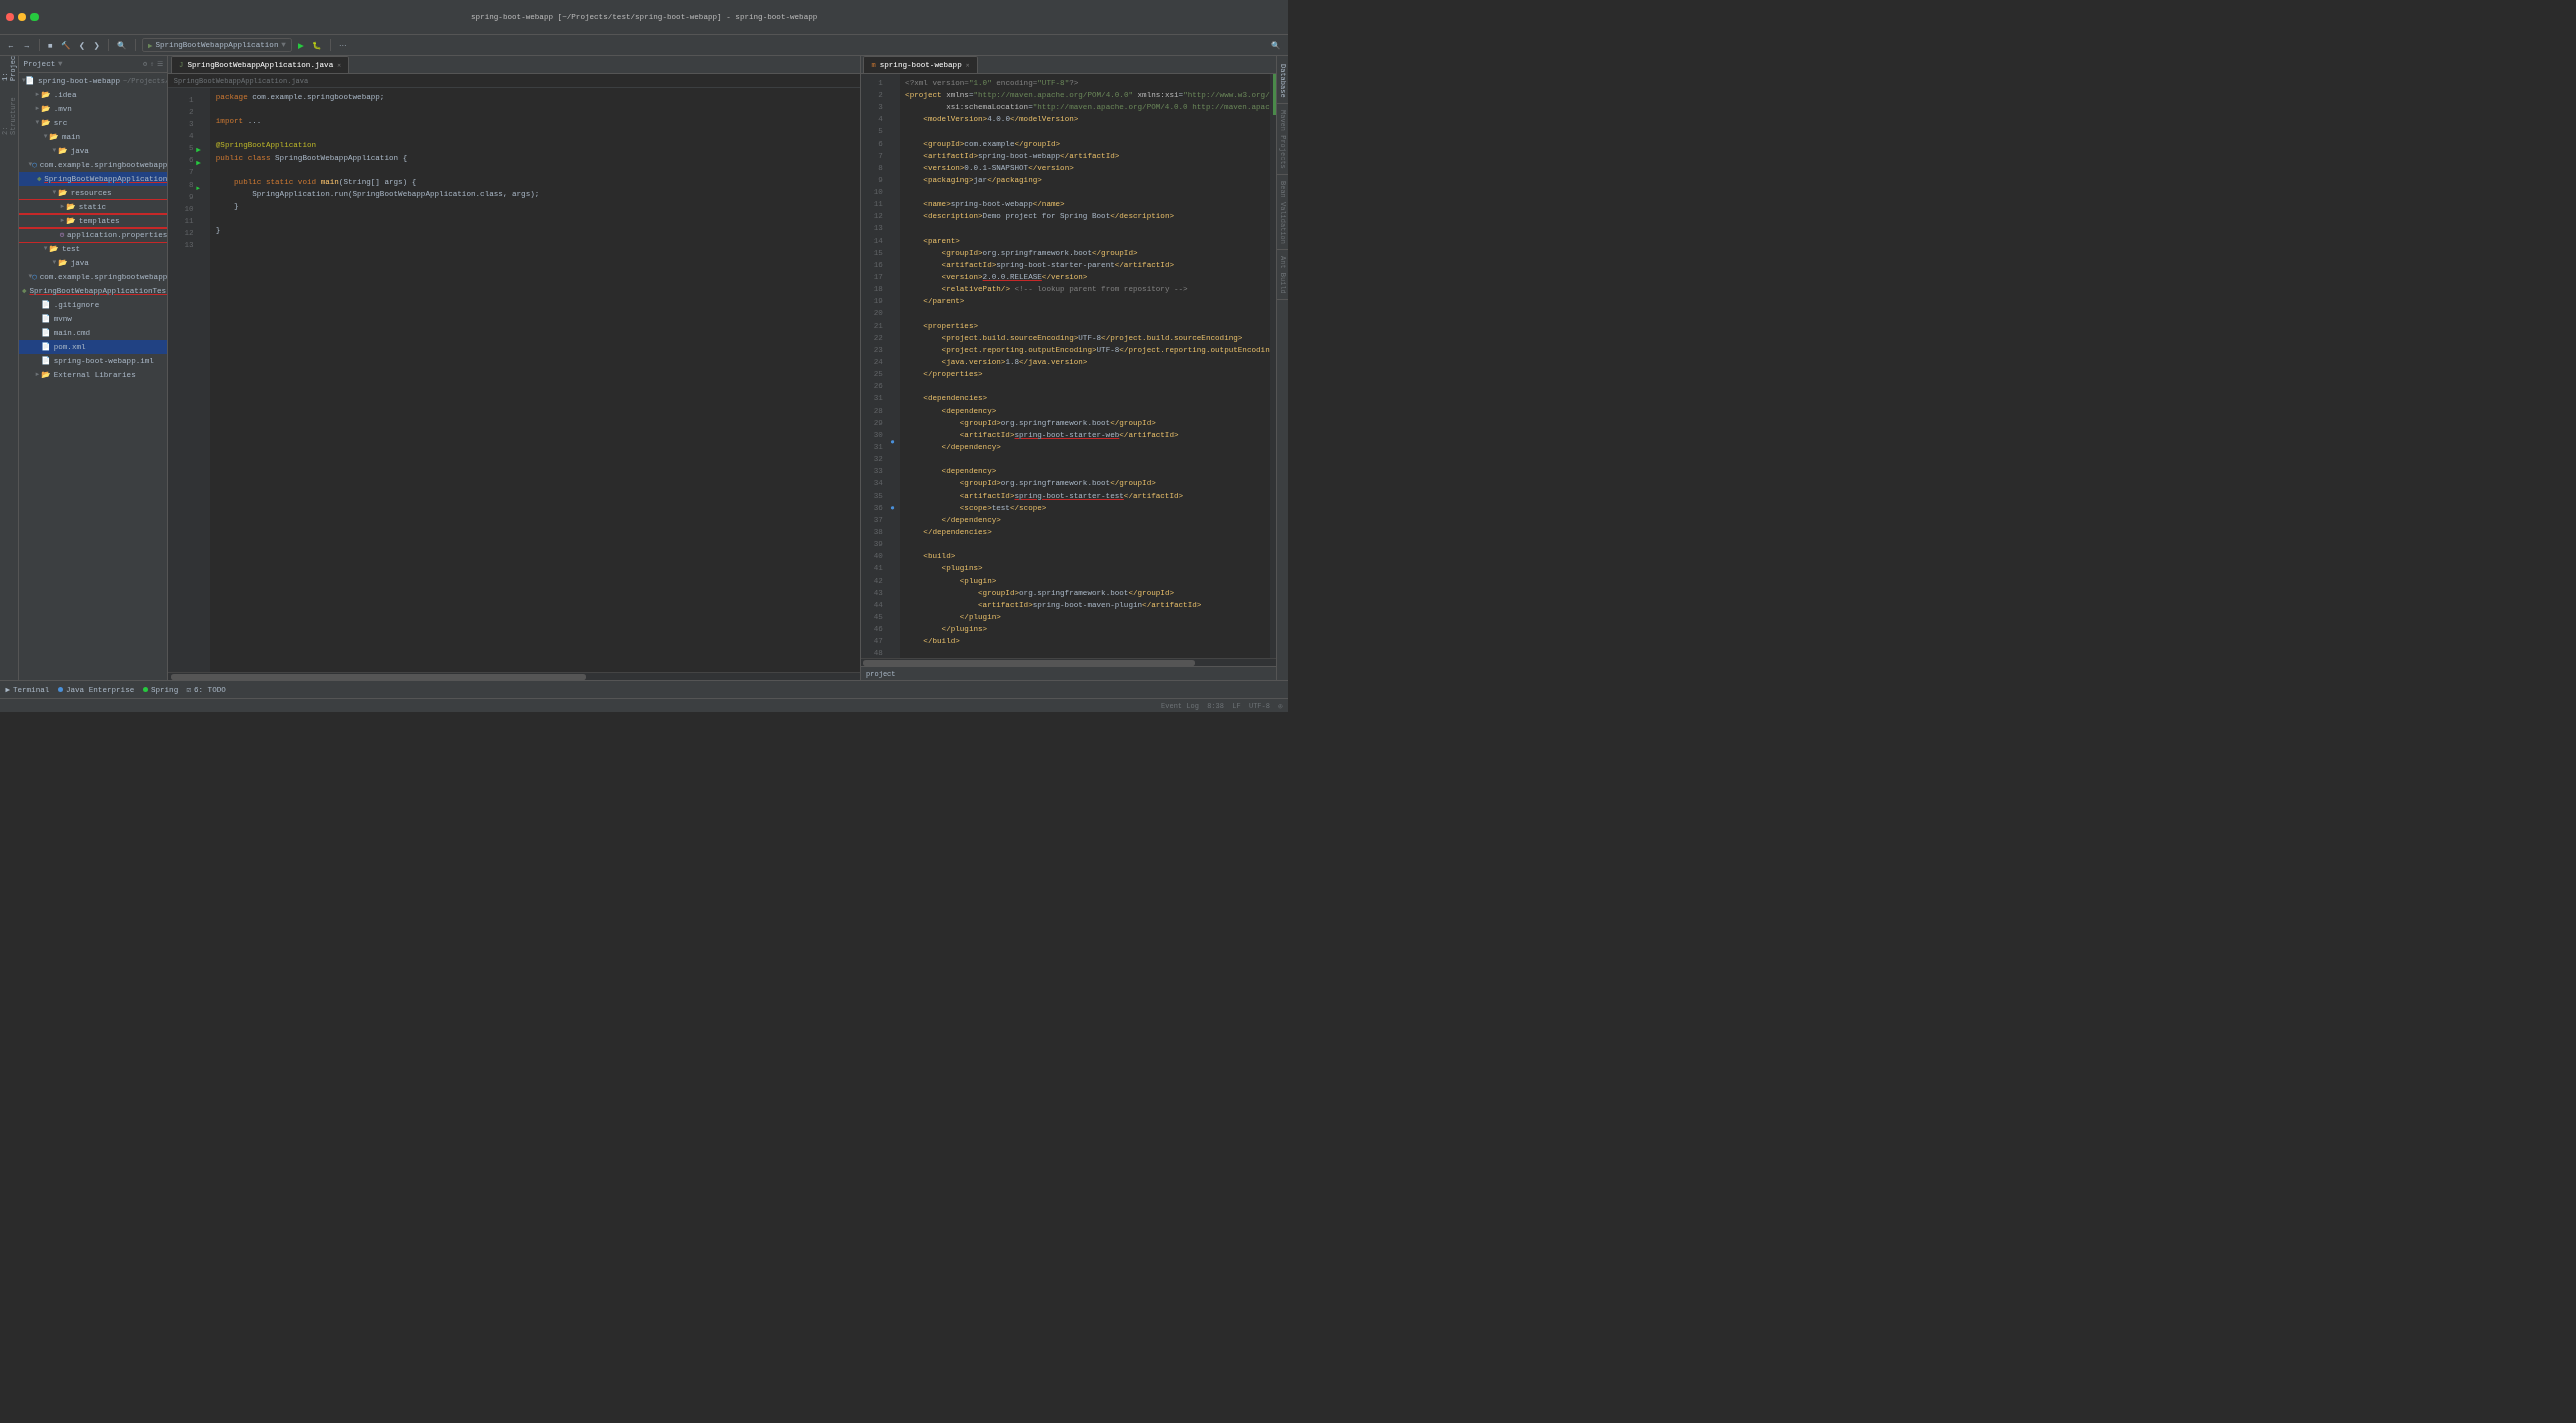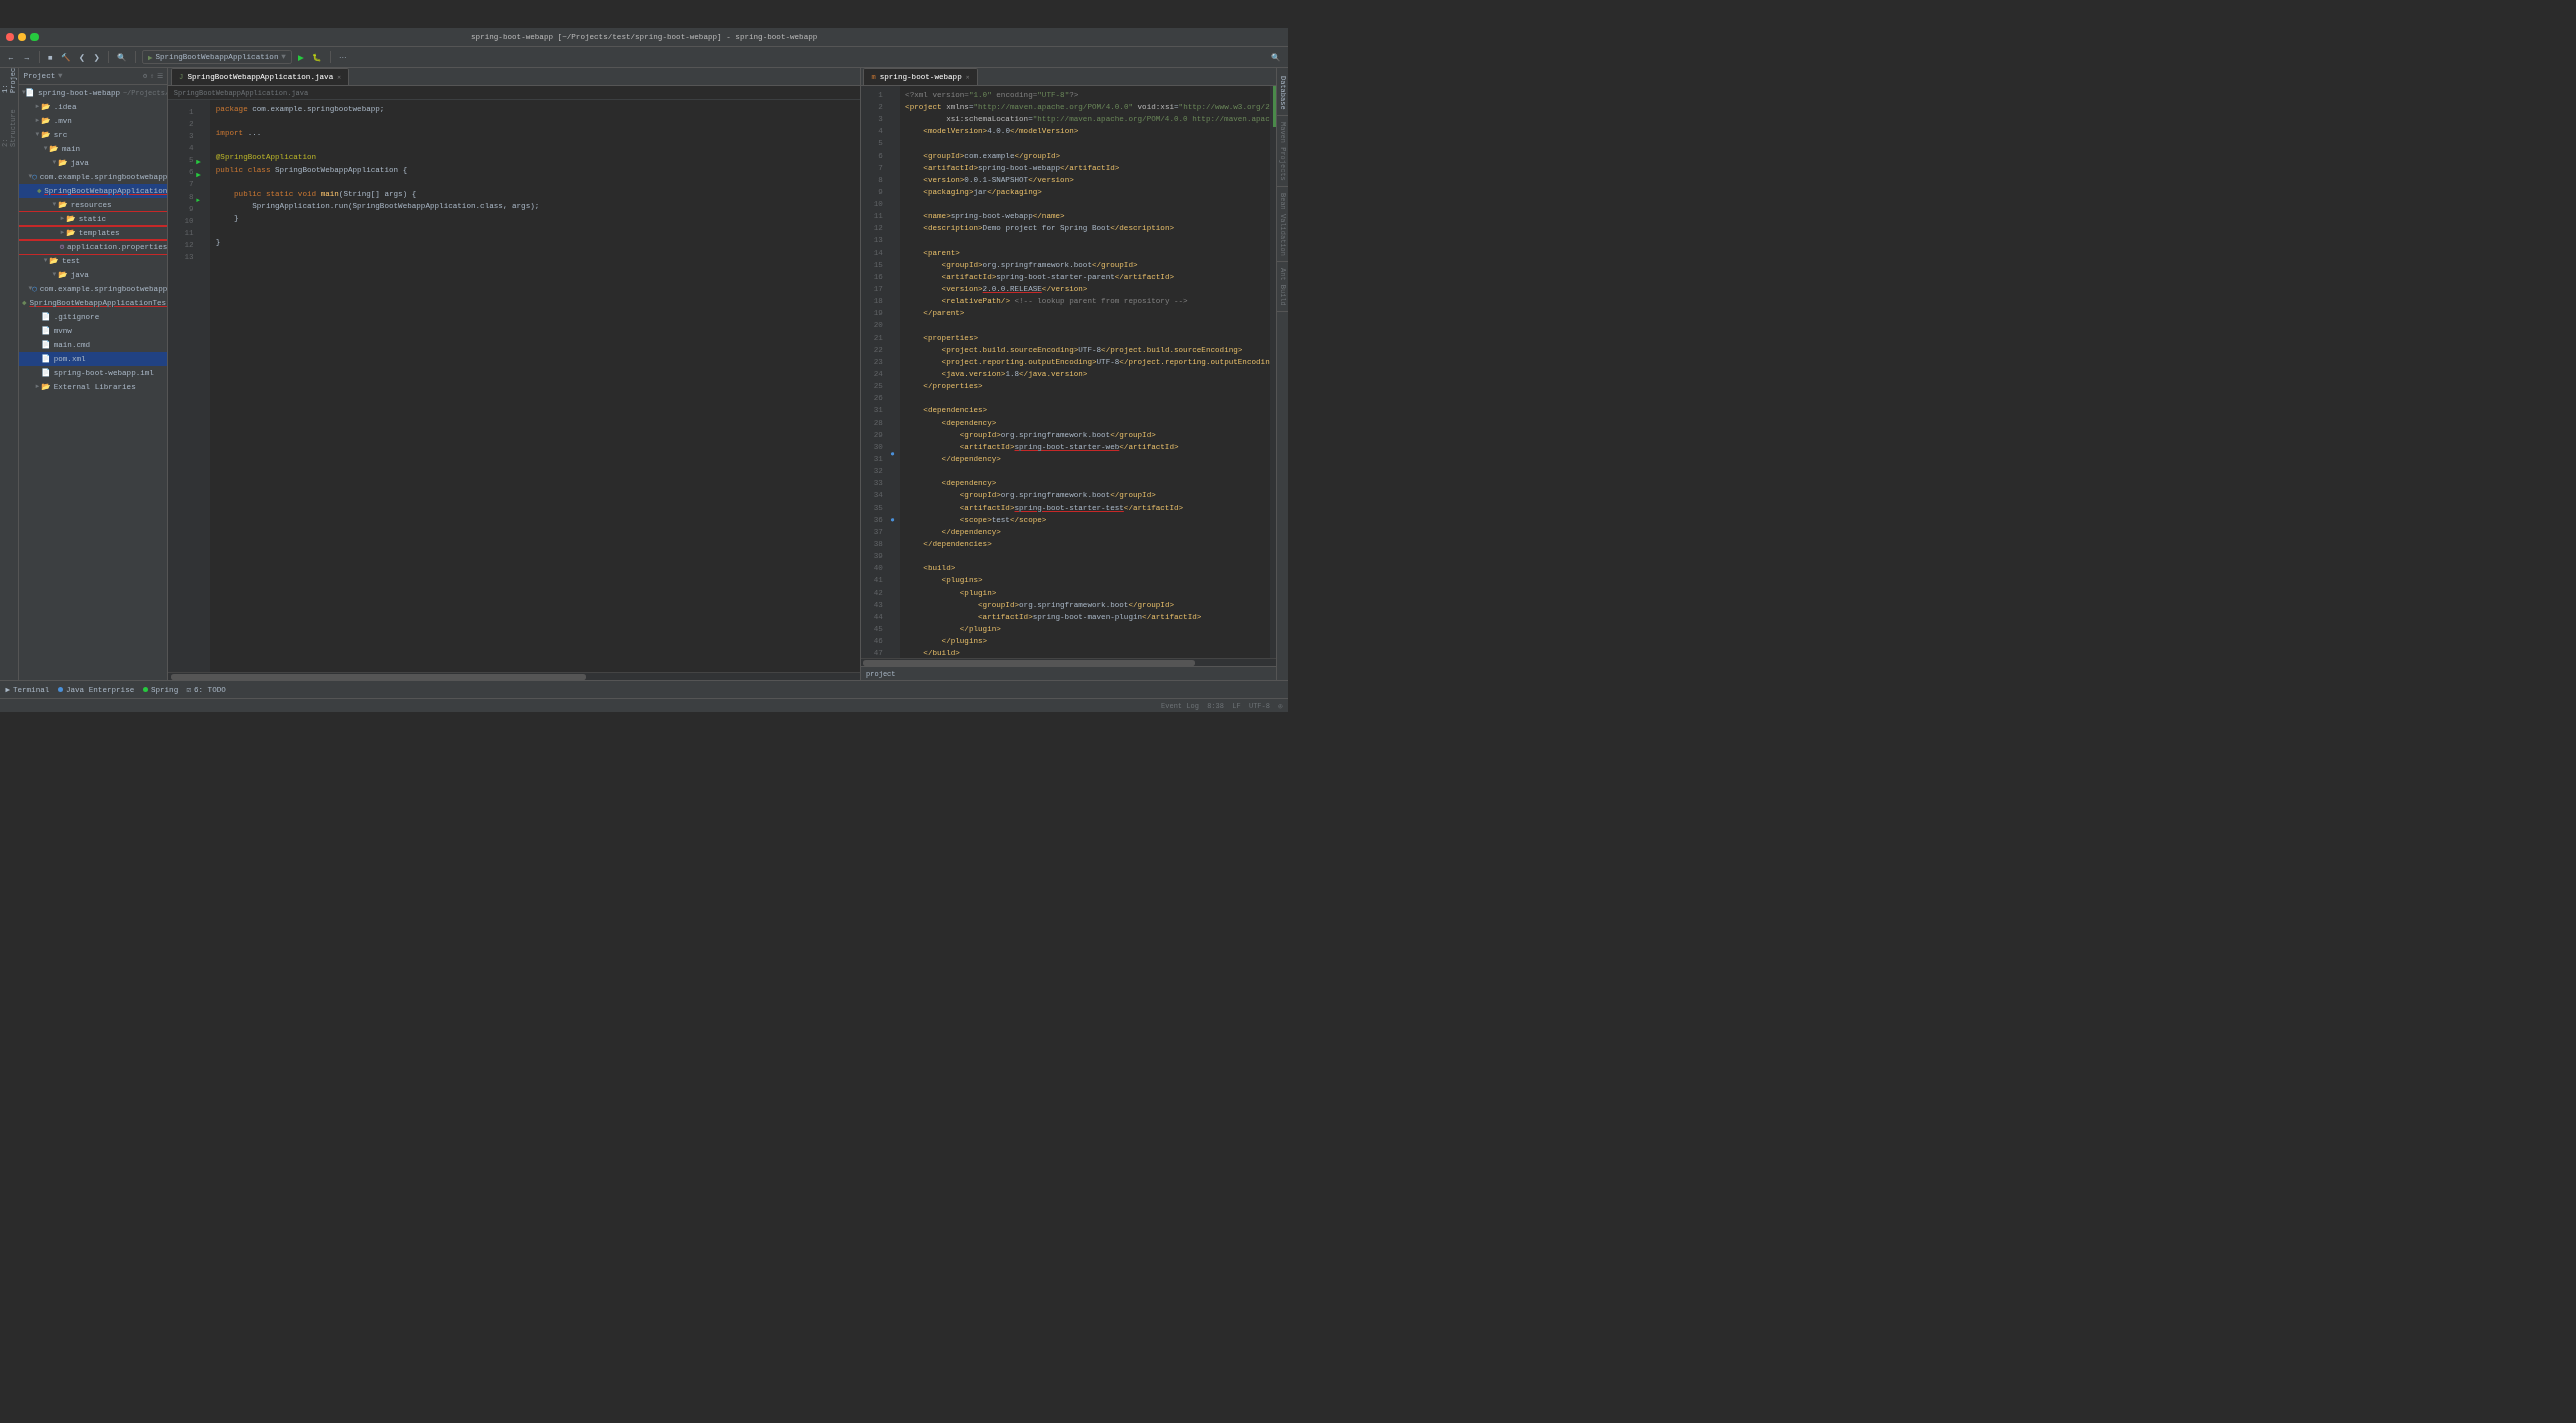--- a/index.html
+++ b/index.html
@@ -8,28 +8,27 @@
       font-family: 'Menlo', 'Monaco', 'Courier New', monospace;
       font-size: 7.6px;
       color: #a9b7c6;
       width: 1288px;
       height: 712px;
       overflow: hidden;
       transform-origin: top left;
     }
     
     .title-bar {
-      height: 19px;
+      height: 35px;
       background: #3c3f41;
       display: flex;
       align-items: center;
       padding: 0 5.5px;
       border-bottom: 0.7px solid #555;
       position: relative;
-      margin-top: 28px;
     }
     .traffic-lights {
       display: flex;
       gap: 4.1px;
       margin-right: 8.3px;
     }
     .traffic-light {
       width: 8.3px;
       height: 8.3px;
       border-radius: 50%;
@@ -727,21 +726,21 @@
           <div style="height:13.3px;">●</div>
           <div style="height:13.3px;"></div>
           <div style="height:13.3px;"></div>
           <div style="height:13.3px;"></div>
           <div style="height:13.3px;"></div>
           <div style="height:13.3px;">●</div>
         </div>
 
         <div class="xml-code">
           <pre><span class="cmt">&lt;?xml version=<span class="val">"1.0"</span> encoding=<span class="val">"UTF-8"</span>?&gt;</span>
-<span class="tag">&lt;project</span> <span class="attr">xmlns</span>=<span class="val">"http://maven.apache.org/POM/4.0.0"</span> <span class="attr">void:xsi</span>=<span class="val">"http://www.w3.org/2001/XMLSchema-ins</span>
+<span class="tag">&lt;project</span> <span class="attr">xmlns</span>=<span class="val">"http://maven.apache.org/POM/4.0.0"</span> <span class="attr">xmlns:xsi</span>=<span class="val">"http://www.w3.org/2001/XMLSchema-ins</span>
          <span class="attr">xsi:schemaLocation</span>=<span class="val">"http://maven.apache.org/POM/4.0.0 http://maven.apache.org/xsd/maven-4.0</span>
     <span class="tag">&lt;modelVersion&gt;</span>4.0.0<span class="tag">&lt;/modelVersion&gt;</span>
 
     <span class="tag">&lt;groupId&gt;</span>com.example<span class="tag">&lt;/groupId&gt;</span>
     <span class="tag">&lt;artifactId&gt;</span>spring-boot-webapp<span class="tag">&lt;/artifactId&gt;</span>
     <span class="tag">&lt;version&gt;</span>0.0.1-SNAPSHOT<span class="tag">&lt;/version&gt;</span>
     <span class="tag">&lt;packaging&gt;</span>jar<span class="tag">&lt;/packaging&gt;</span>
 
     <span class="tag">&lt;name&gt;</span>spring-boot-webapp<span class="tag">&lt;/name&gt;</span>
     <span class="tag">&lt;description&gt;</span>Demo project for Spring Boot<span class="tag">&lt;/description&gt;</span>

